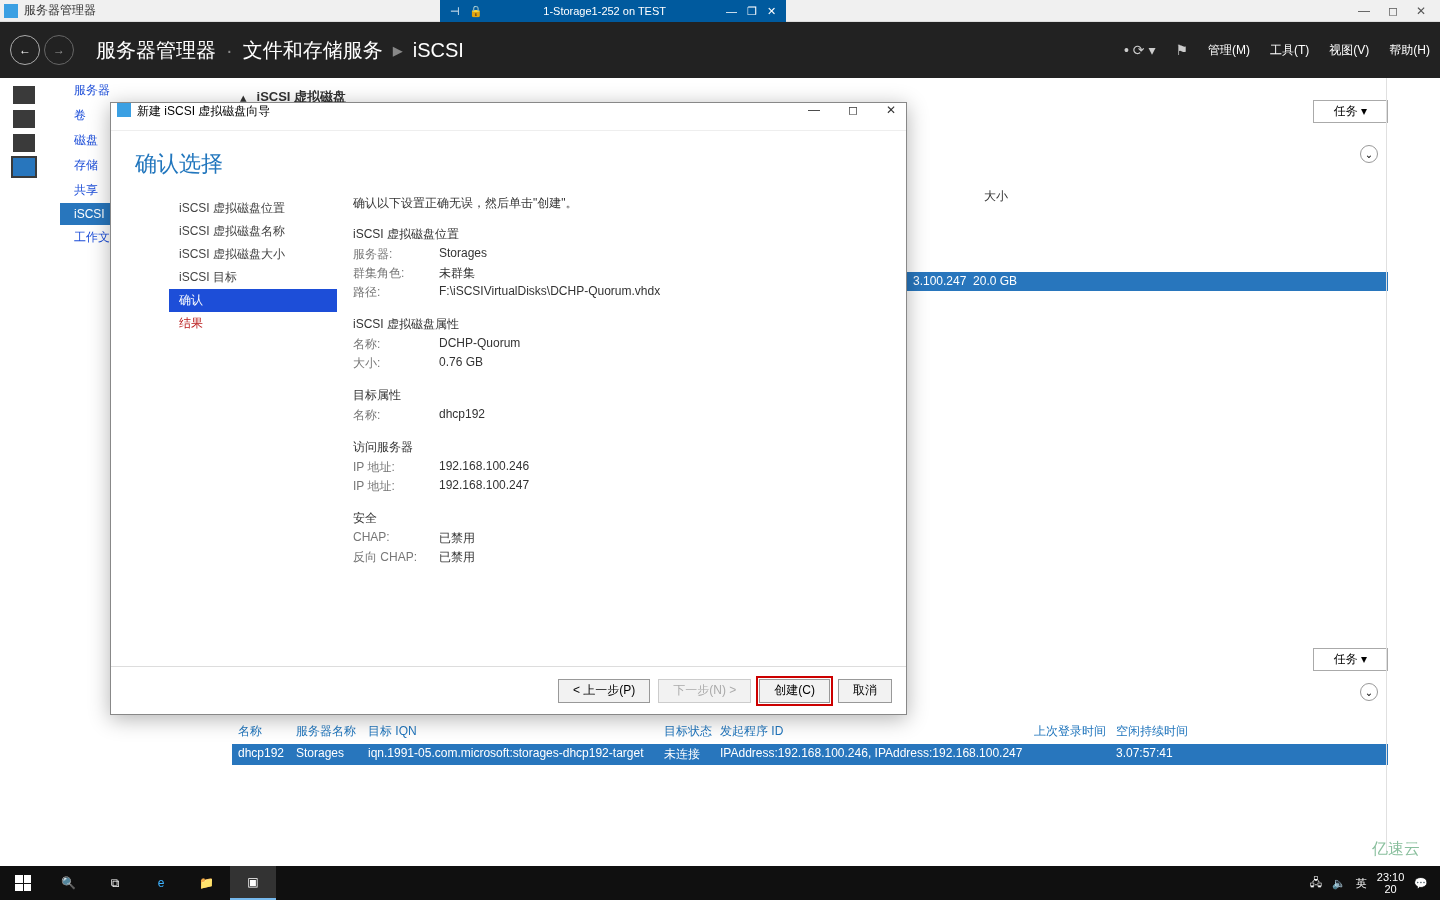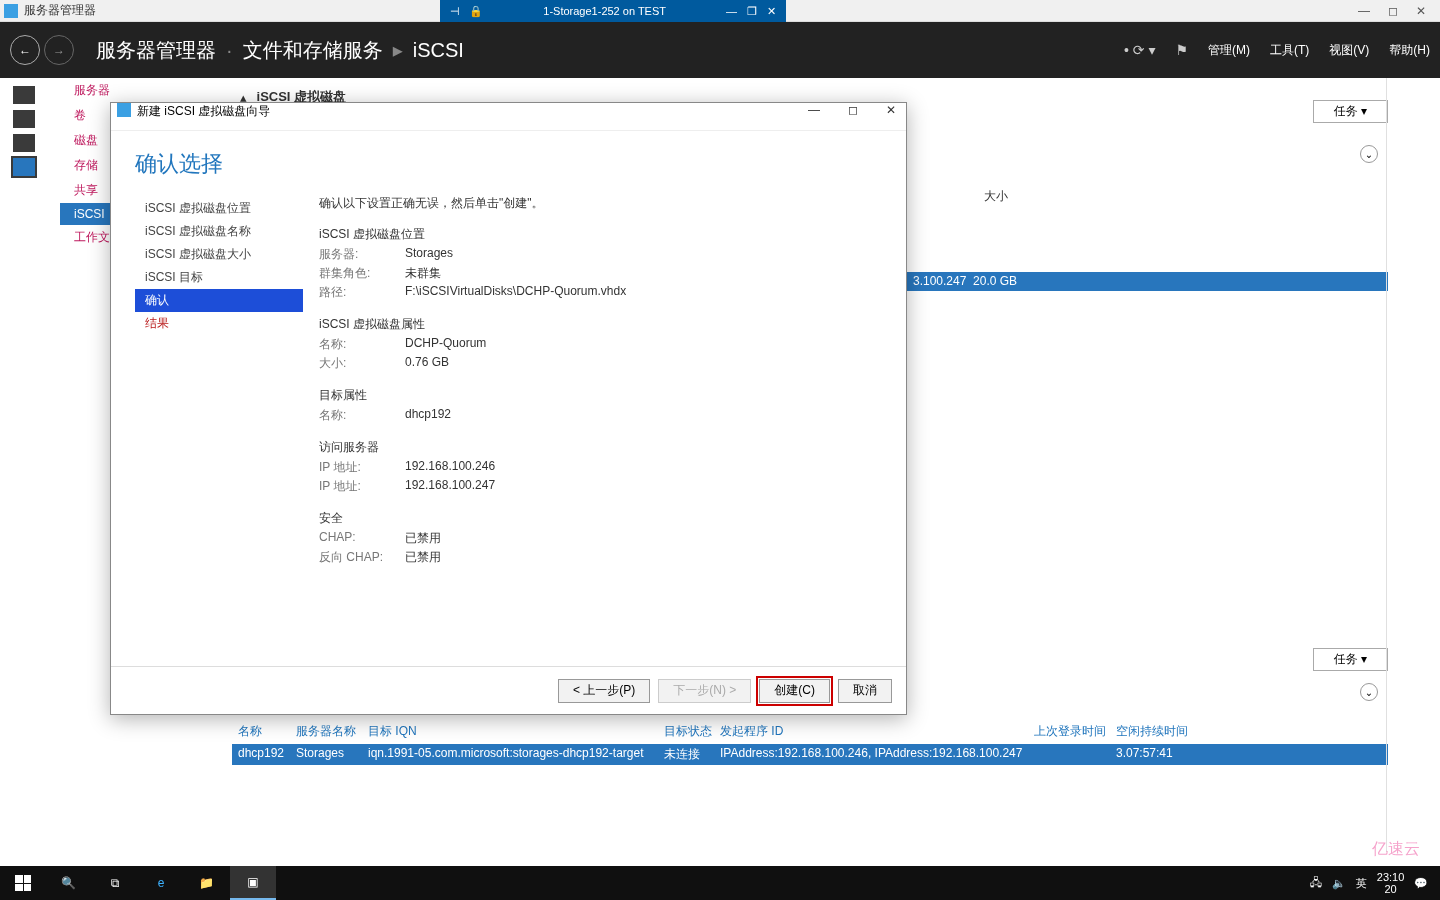--- a/index.html
+++ b/index.html
@@ -28,21 +28,21 @@
 .sm-header .menu .ic { font-size: 14px; color: #ccc; }
 .sm-header .menu span { cursor: pointer; }
 
 
 .icon-rail { position: absolute; top: 78px; left: 0; width: 48px; display: flex; flex-direction: column; align-items: center; gap: 6px; padding-top: 8px; }
 .icon-rail .ri { width: 22px; height: 18px; background: #3a3a3a; cursor: pointer; }
 .icon-rail .ri.sel { outline: 2px solid #3a3a3a; background: #2876bd; }
 
 
 .server-list { position: absolute; top: 78px; left: 60px; width: 170px; }
-.server-list .sl-item { padding: 4px 14px; cursor: pointer; font-size: 12px; color: #be185d; }
+.server-list .sl-item { padding: 4px 14px; cursor: pointer; font-size: 12px; color: #1d4ed8; }
 .server-list .sl-item.sel { background: #2876bd; color: #fff; }
 
 
 .main-frag { position: absolute; top: 88px; left: 230px; right: 52px; }
 .main-frag .frag-head { display: flex; align-items: center; gap: 10px; color: #333; font-size: 13px; padding: 0 10px 4px; }
 .main-frag .task-btn { position: absolute; right: 0; top: 12px; border: 1px solid #aaa; padding: 2px 20px; font-size: 12px; cursor: pointer; }
 .chev-expand { position: absolute; right: 62px; top: 145px; width: 18px; height: 18px; border: 1px solid #999; border-radius: 50%; display:flex; align-items:center; justify-content:center; font-size:10px; cursor:pointer; }
 
 
 .peek-row { position: absolute; top: 240px; left: 907px; right: 52px; background: #2876bd; color: #fff; height: 19px; line-height: 19px; font-size: 12px; padding-left: 6px; margin-top: 32px; }
@@ -59,21 +59,21 @@
 .task-btn2 { position: absolute; top: 648px; right: 52px; border: 1px solid #aaa; padding: 2px 20px; font-size: 12px; cursor: pointer; background:#fff;}
 .chev-expand2 { position: absolute; right: 62px; top: 683px; width: 18px; height: 18px; border: 1px solid #999; border-radius: 50%; display:flex; align-items:center; justify-content:center; font-size:10px; cursor:pointer; }
 
 
 .wizard { position: absolute; top: 102px; left: 110px; width: 797px; height: 613px; background: #fff; border: 1px solid #888; box-shadow: 0 4px 20px rgba(0,0,0,.3); display: flex; flex-direction: column; }
 .wizard .wtitle { height: 28px; display: flex; padding: 0 6px; font-size: 12px; border-bottom: 1px solid #eee; }
 .wizard .wtitle .wicon { width: 14px; height: 14px; background: #3ba0e3; margin-right: 6px; }
 .wizard .wtitle .wctrl { margin-left: auto; display: flex; gap: 20px; color: #333; }
 .wizard .wtitle .wctrl span { cursor: pointer; padding: 0 4px; }
 .wizard .wheader { padding: 18px 24px 10px; color: #2176bd; font-size: 22px; }
-.wizard .wbody { flex: 1; display: flex; padding: 0 14px 0 24px; overflow: hidden; }
+.wizard .wbody { flex: 1; display: flex; padding: 0 14px 0 24px; overflow: hidden; margin-left: 34px; }
 .wizard .wnav { width: 168px; padding-top: 8px; }
 .wizard .wnav .wni { padding: 3px 10px; font-size: 12px; color: #444; cursor: pointer; }
 .wizard .wnav .wni.sel { background: #1d4ed8; color: #fff; }
 .wizard .wnav .wni.dis { color: #b91c1c; }
 .wizard .wcontent { flex: 1; padding: 6px 10px 0 16px; font-size: 12px; color: #333; }
 .wizard .wcontent .instr { margin-bottom: 14px; }
 .wizard .section-t { color: #333; margin-top: 4px; margin-bottom: 2px; }
 .wizard .kv { display: flex; padding: 1px 0; }
 .wizard .kv .k { width: 86px; color: #777; }
 .wizard .kv .v { color: #333; }
@@ -84,21 +84,21 @@
 .wizard .wfoot button.create { outline: 2px solid #c00; outline-offset: 1px; }
 
 
 .taskbar { position: absolute; bottom: 0; left: 0; right: 0; height: 34px; background: #101010; display: flex; align-items: center; }
 .taskbar .tb { width: 46px; height: 34px; display: flex; align-items: center; justify-content: center; color: #fff; cursor: pointer; }
 .taskbar .tb.active { background: #333; border-bottom: 2px solid #76b9ed; }
 .taskbar .tray { margin-left: auto; display: flex; align-items: center; gap: 10px; color: #fff; padding-right: 12px; font-size: 11px; }
 .taskbar .clock { text-align: center; line-height: 1.1; }
 
 
-.watermark { position: absolute; right: 20px; bottom: 40px; color: #ec4899; font-size: 16px; opacity: .5; text-align: right; }
+.watermark { position: absolute; right: 20px; bottom: 40px; color: #15803d; font-size: 16px; opacity: .5; text-align: right; }
 
 
 .vscroll { position: absolute; top: 78px; right: 42px; bottom: 48px; width: 12px; border-left:1px solid #e0e0e0; }
 
 
 .win-logo { width:16px; height:16px; display:grid; grid-template-columns:1fr 1fr; grid-template-rows:1fr 1fr; gap:1px;}
 .win-logo div{ background:#fff;}
 </style>
 </head>
 <body>

